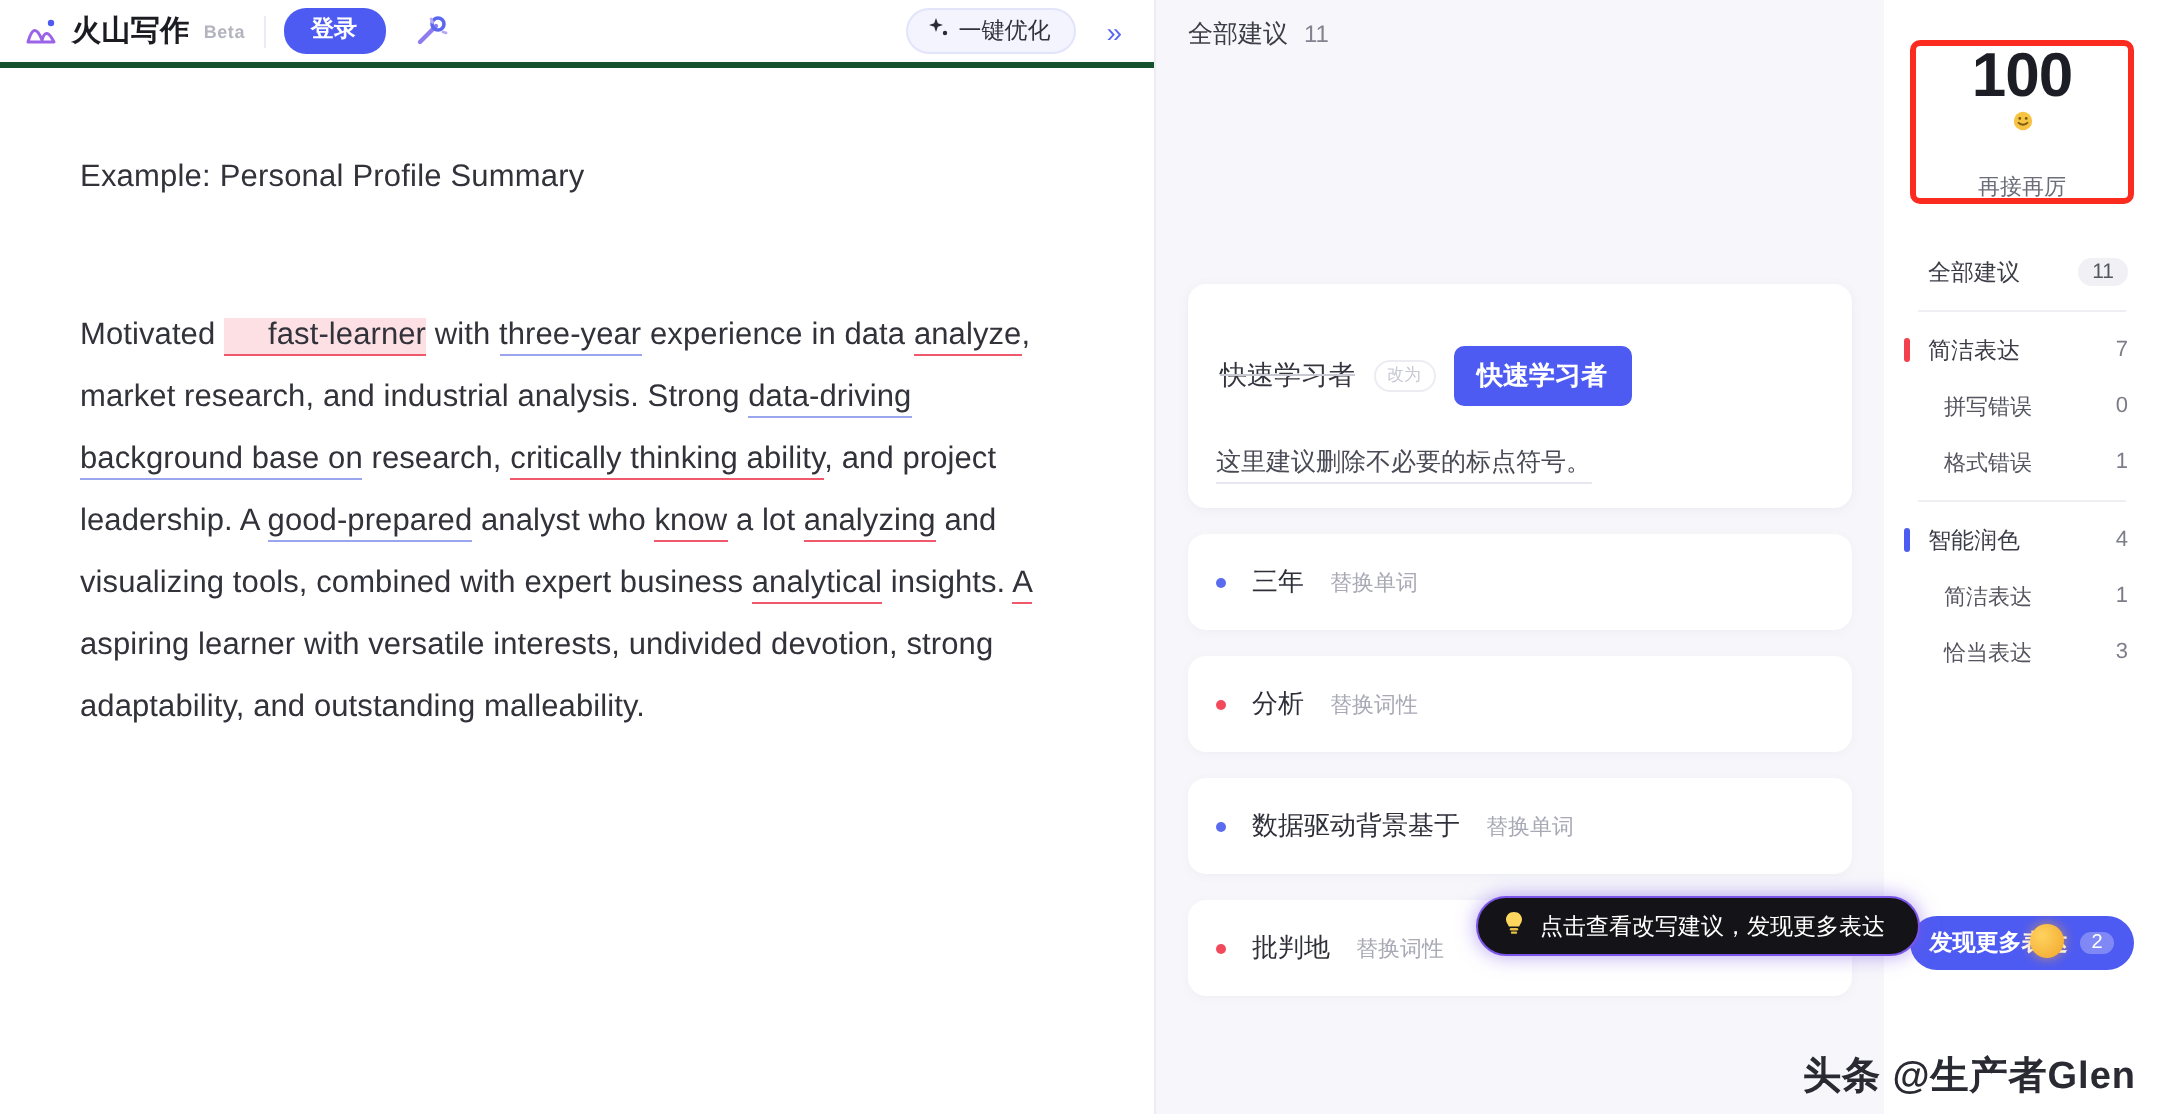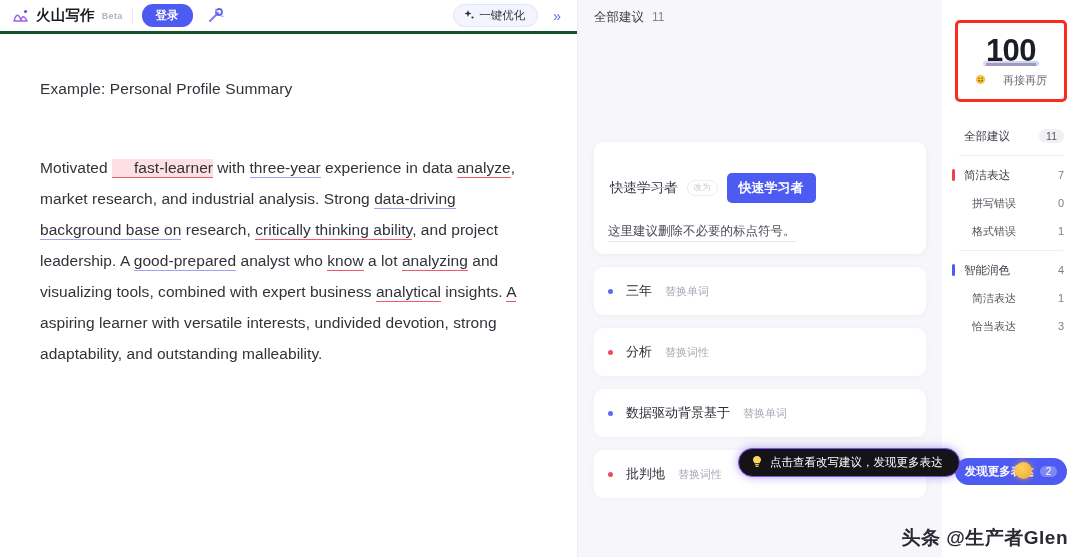--- a/index.html
+++ b/index.html
@@ -214,33 +214,32 @@
     border: 3px solid #fb2b20;
     border-radius: 5px;
     display: flex; flex-direction: column;
     align-items: center; justify-content: center;
   }
   .score-num {
     font-size: 31px; font-weight: bold;
     color: #1d1d26; letter-spacing: -.5px;
     line-height: 1;
     position: relative;
-    text-decoration: underline;
   }
   .score-underline {
     width: 56px; height: 5px;
     background: linear-gradient(90deg,#d9c4f5,#b9c6f7);
     border-radius: 3px;
     margin-top: -5px;
     opacity: .75;
   }
   .score-label {
     margin-top: 7px;
     font-size: 11px; color: #6d6d7a;
-    display: flex; align-items: center; gap: 17px;
+    display: flex; align-items: center; gap: 17px; flex-direction: column;
   }
   .nav-list { width: 100%; margin-top: 20px; }
   .nav-item {
     position: relative;
     display: flex; align-items: center;
     justify-content: space-between;
     padding: 6px 16px 6px 22px;
     font-size: 11.5px;
     color: #3c3c47;
     cursor: pointer;

